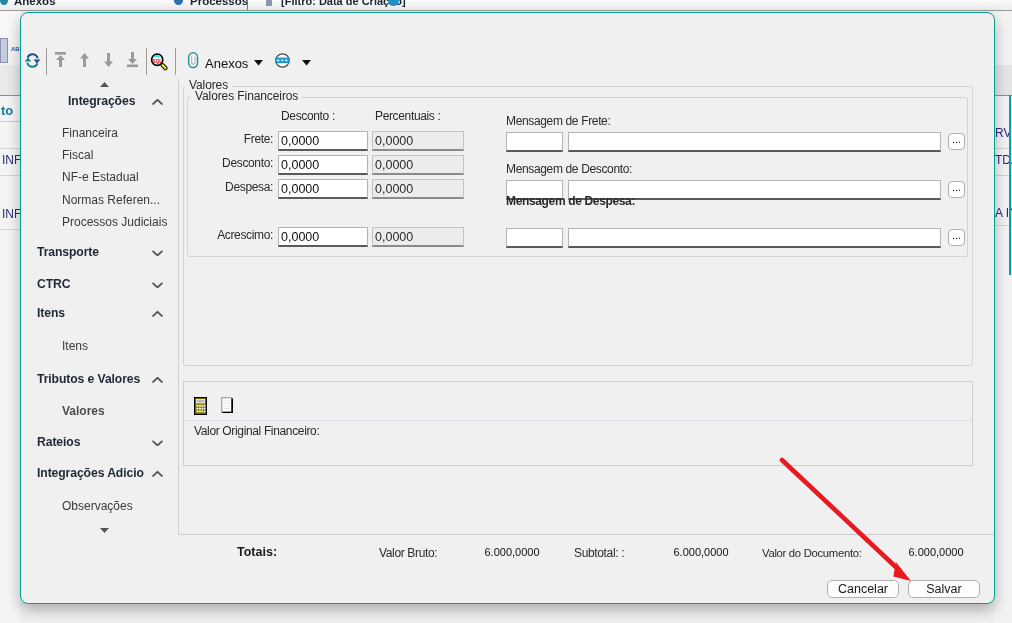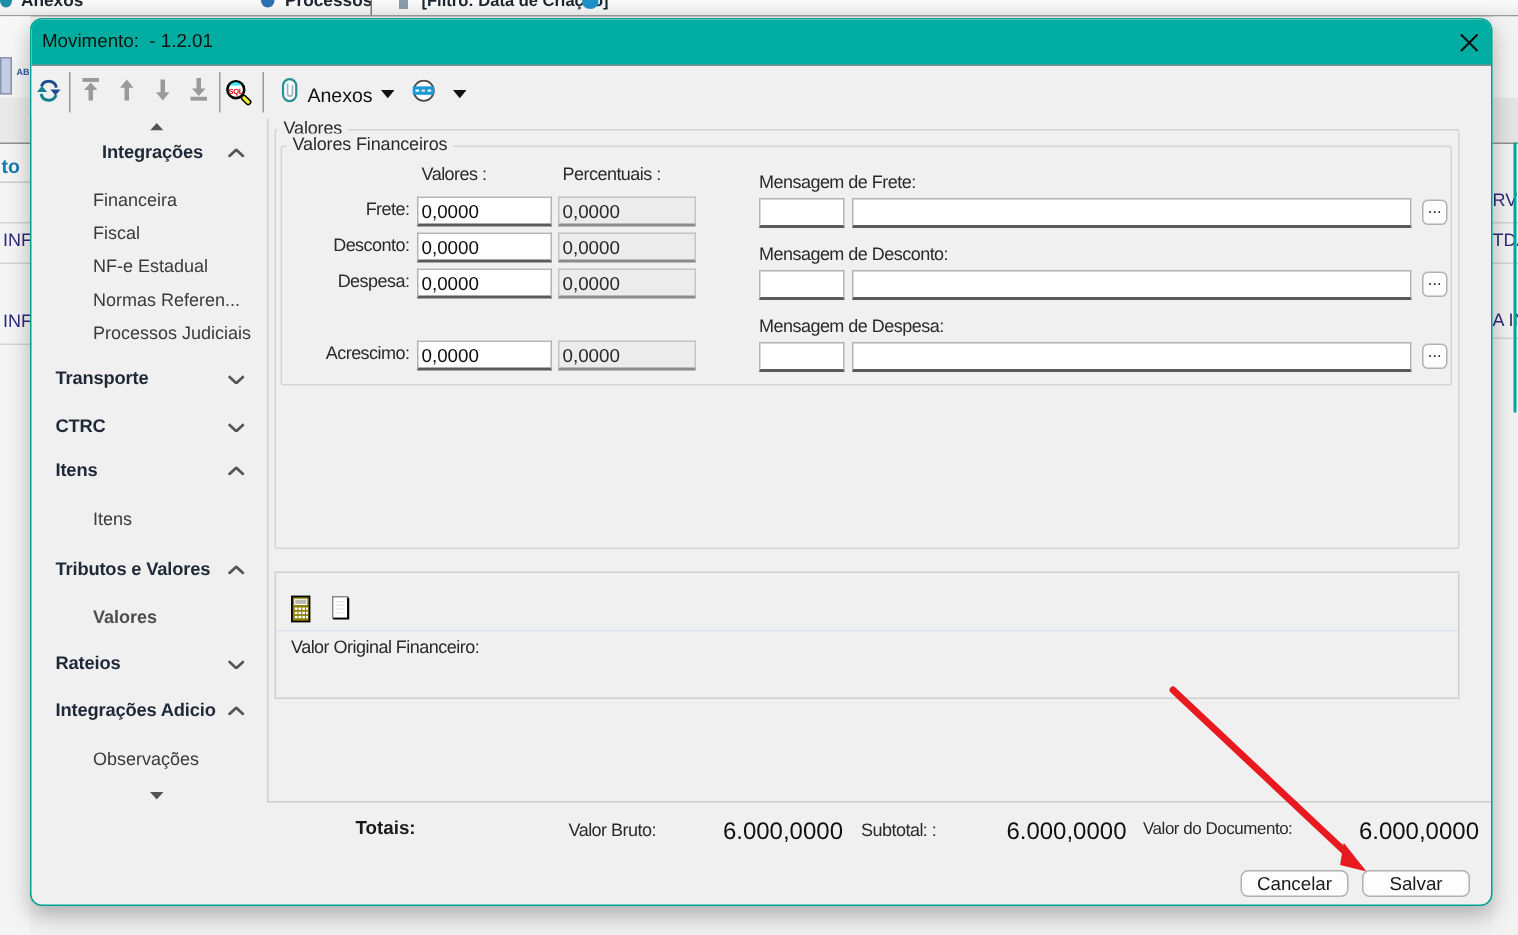--- a/index.html
+++ b/index.html
@@ -7,21 +7,21 @@
   body { position:relative; font-family:"Liberation Sans", sans-serif; background:#f0f0f0; }
   .abs { position:absolute; }
   .sec { font-size:12.2px; font-weight:bold; color:#1e2836; white-space:nowrap; letter-spacing:-0.1px; }
   .sub { font-size:12px; color:#3a3a3a; white-space:nowrap; }
   .chev { }
   .glab { font-size:12px; color:#2a2a2a; background:#f0f0f0; padding:0 4px; white-space:nowrap; letter-spacing:-0.1px; }
   .lab { font-size:12px; color:#2a2a2a; white-space:nowrap; letter-spacing:-0.35px; }
   .inp { height:20px; background:#ffffff; border:1px solid #b4b4b4; border-bottom:2px solid #5a5a5a; font-size:12.5px; color:#101010; padding:2px 0 0 2px; }
   .inpd { height:20px; background:#ececec; border:1px solid #c4c4c4; border-bottom:2px solid #8a8a8a; font-size:12.5px; color:#2a2a2a; padding:2px 0 0 2px; }
   .btn3 { width:17px; height:17px; background:#fdfdfd; border:1px solid #b0b0b0; border-radius:4px; font-size:11px; color:#222; text-align:center; line-height:11px; }
-  .val { font-size:16px; color:#101010; text-align:right; }
+  .val { font-size:11px; color:#101010; text-align:center; }
   .pbtn { height:18px; background:#fdfdfd; border:1px solid #b0b0b0; border-radius:5px; font-size:12.5px; color:#1a1a1a; text-align:center; line-height:16px; }
 </style>
 </head>
 <body>
 
 <div class="abs" style="left:0;top:0;width:1012px;height:10px;background:linear-gradient(#fafafa,#ececec);overflow:hidden;">
   <div class="abs" style="left:14px;top:-5px;font-size:11.5px;font-weight:bold;color:#1c2430;">Anexos</div>
   <div class="abs" style="left:190px;top:-5px;font-size:11.5px;font-weight:bold;color:#1c2430;">Processos</div>
   <div class="abs" style="left:247px;top:-2px;width:1px;height:12px;background:#777;"></div>
   <div class="abs" style="left:266px;top:-4px;width:6px;height:10px;background:#8899aa;"></div>
@@ -52,26 +52,20 @@
 <div class="abs" style="left:995px;top:126px;font-size:12px;color:#2b2b7e;white-space:nowrap;">RVIC</div>
 <div class="abs" style="left:995px;top:148px;width:17px;height:1px;background:#d4d4d4;"></div>
 <div class="abs" style="left:995px;top:153px;font-size:12px;color:#2b2b7e;white-space:nowrap;">TDA</div>
 <div class="abs" style="left:995px;top:175px;width:17px;height:1px;background:#d4d4d4;"></div>
 <div class="abs" style="left:995px;top:206px;font-size:12px;color:#2b2b7e;white-space:nowrap;">A IN</div>
 <div class="abs" style="left:995px;top:225px;width:17px;height:1px;background:#d4d4d4;"></div>
 <div class="abs" style="left:1009px;top:95px;width:2px;height:180px;background:#00a79a;"></div>
 
 <div class="abs" style="left:20px;top:12px;width:975px;height:592px;background:#f0f0f0;border:1.5px solid #00a294;border-radius:8px;box-shadow:0 6px 14px rgba(0,0,0,0.28);overflow:hidden;">
 
-  <div class="abs" style="left:0;top:0;width:975px;height:31px;background:#00ada0;border-bottom:1px solid #8a8a8a;">
-    <div class="abs" style="left:7px;top:7px;font-size:12.5px;color:#0c1612;">Movimento:&nbsp;&nbsp;- 1.2.01</div>
-    <svg class="abs" style="left:952px;top:9px;" width="13" height="13" viewBox="0 0 13 13">
-      <path d="M1 1 L12 12 M12 1 L1 12" stroke="#101010" stroke-width="1.4"></path>
-    </svg>
-  </div>
 
   <div class="abs" style="left:0;top:31px;width:975px;height:35px;background:#f0f0f0;" id="toolbar">
 
     <svg class="abs" style="left:3px;top:9px;" width="17" height="15" viewBox="0 0 17 15">
       <path d="M3.6 4.6 A 5.2 5.2 0 0 1 13.6 5.4" fill="none" stroke="#1f4e8c" stroke-width="2"></path>
       <path d="M13.4 10.4 A 5.2 5.2 0 0 1 3.4 9.6" fill="none" stroke="#15808e" stroke-width="2"></path>
       <path d="M0.6 8.4 L7.4 8.4 L4 4.4 Z" fill="#15808e"></path>
       <path d="M9.6 6.6 L16.4 6.6 L13 10.6 Z" fill="#1f4e8c"></path>
     </svg>
     <div class="abs" style="left:25px;top:4px;width:1px;height:27px;background:#9a9a9a;"></div>
@@ -169,21 +163,21 @@
       </svg>
   </div>
 
   <div class="abs" style="left:157px;top:66px;width:818px;height:456px;">
 
     <div class="abs" style="left:5px;top:7px;width:790px;height:280px;border:1px solid #d4d4d4;border-radius:2px;"></div>
     <div class="abs glab" style="left:7px;top:-1px;">Valores</div>
 
     <div class="abs" style="left:9px;top:18px;width:781px;height:160px;border:1px solid #d4d4d4;border-radius:2px;"></div>
     <div class="abs glab" style="left:13px;top:10px;">Valores Financeiros</div>
-    <div class="abs lab" style="left:103px;top:30px;">Valores :</div>
+    <div class="abs lab" style="left:103px;top:30px;">Desconto :</div>
     <div class="abs lab" style="left:197px;top:30px;">Percentuais :</div>
     <div class="abs lab" style="left:0px;top:53px;width:95px;text-align:right;">Frete:</div>
     <div class="abs inp" style="left:100px;top:52px;width:90px;">0,0000</div>
     <div class="abs inpd" style="left:194px;top:52px;width:92px;">0,0000</div>
     <div class="abs lab" style="left:0px;top:77px;width:95px;text-align:right;">Desconto:</div>
     <div class="abs inp" style="left:100px;top:76px;width:90px;">0,0000</div>
     <div class="abs inpd" style="left:194px;top:76px;width:92px;">0,0000</div>
     <div class="abs lab" style="left:0px;top:101px;width:95px;text-align:right;">Despesa:</div>
     <div class="abs inp" style="left:100px;top:100px;width:90px;">0,0000</div>
     <div class="abs inpd" style="left:194px;top:100px;width:92px;">0,0000</div>
@@ -192,21 +186,21 @@
     <div class="abs inpd" style="left:194px;top:148px;width:92px;">0,0000</div>
 
     <div class="abs lab" style="left:328px;top:35px;">Mensagem de Frete:</div>
     <div class="abs inp" style="left:328px;top:53px;width:57px;">&nbsp;</div>
     <div class="abs inp" style="left:390px;top:53px;width:373px;">&nbsp;</div>
     <div class="abs btn3" style="left:770px;top:54px;">...</div>
     <div class="abs lab" style="left:328px;top:83px;">Mensagem de Desconto:</div>
     <div class="abs inp" style="left:328px;top:101px;width:57px;">&nbsp;</div>
     <div class="abs inp" style="left:390px;top:101px;width:373px;">&nbsp;</div>
     <div class="abs btn3" style="left:770px;top:102px;">...</div>
-    <div class="abs lab" style="left:328px;top:131px;">Mensagem de Despesa:</div>
+    <div class="abs lab" style="left:328px;top:115px;font-weight:bold;">Mensagem de Despesa:</div>
     <div class="abs inp" style="left:328px;top:149px;width:57px;">&nbsp;</div>
     <div class="abs inp" style="left:390px;top:149px;width:373px;">&nbsp;</div>
     <div class="abs btn3" style="left:770px;top:150px;">...</div>
 
     <div class="abs" style="left:5px;top:302px;width:790px;height:85px;border:1px solid #cfcfcf;background:#f0f0f0;">
       <svg class="abs" style="left:10px;top:15px;" width="13" height="18" viewBox="0 0 13 18">
         <rect x="0.5" y="0.5" width="12" height="17" fill="#8b8000" stroke="#000" stroke-width="1.4"></rect>
         <rect x="2.5" y="2.5" width="8" height="3.5" fill="#b8b8b8" stroke="#fff" stroke-width="0.7"></rect>
         <g fill="#fff">
             <rect x="2.5" y="8" width="1.8" height="1.6"></rect>

